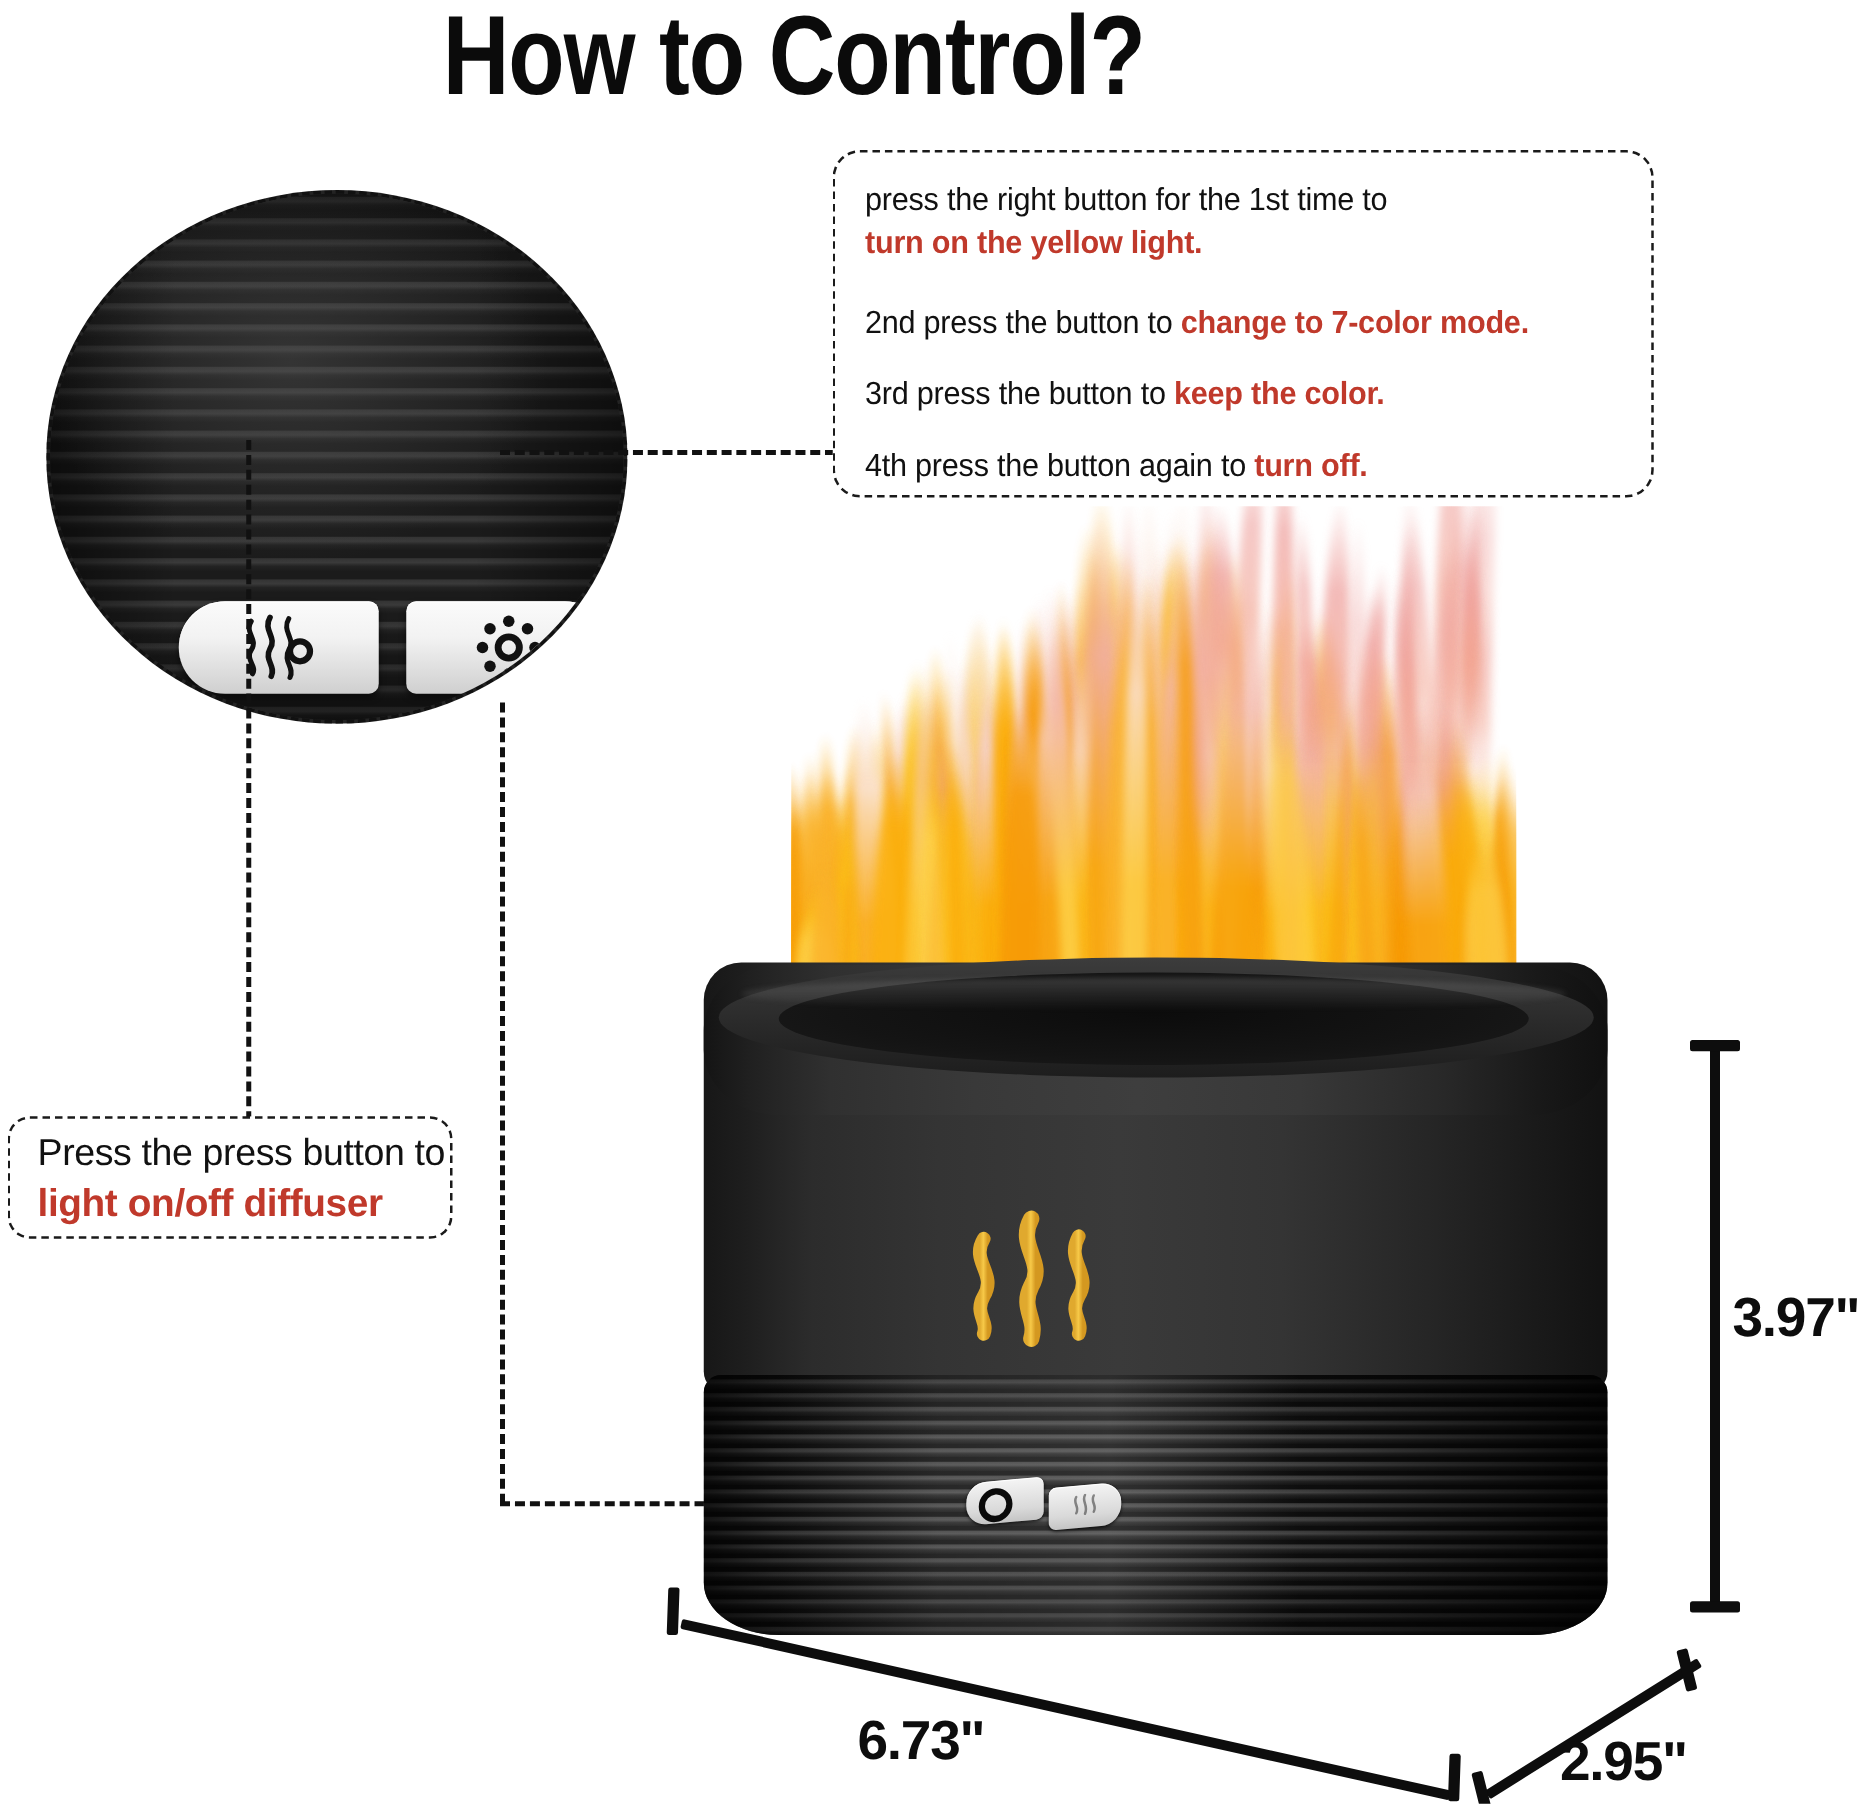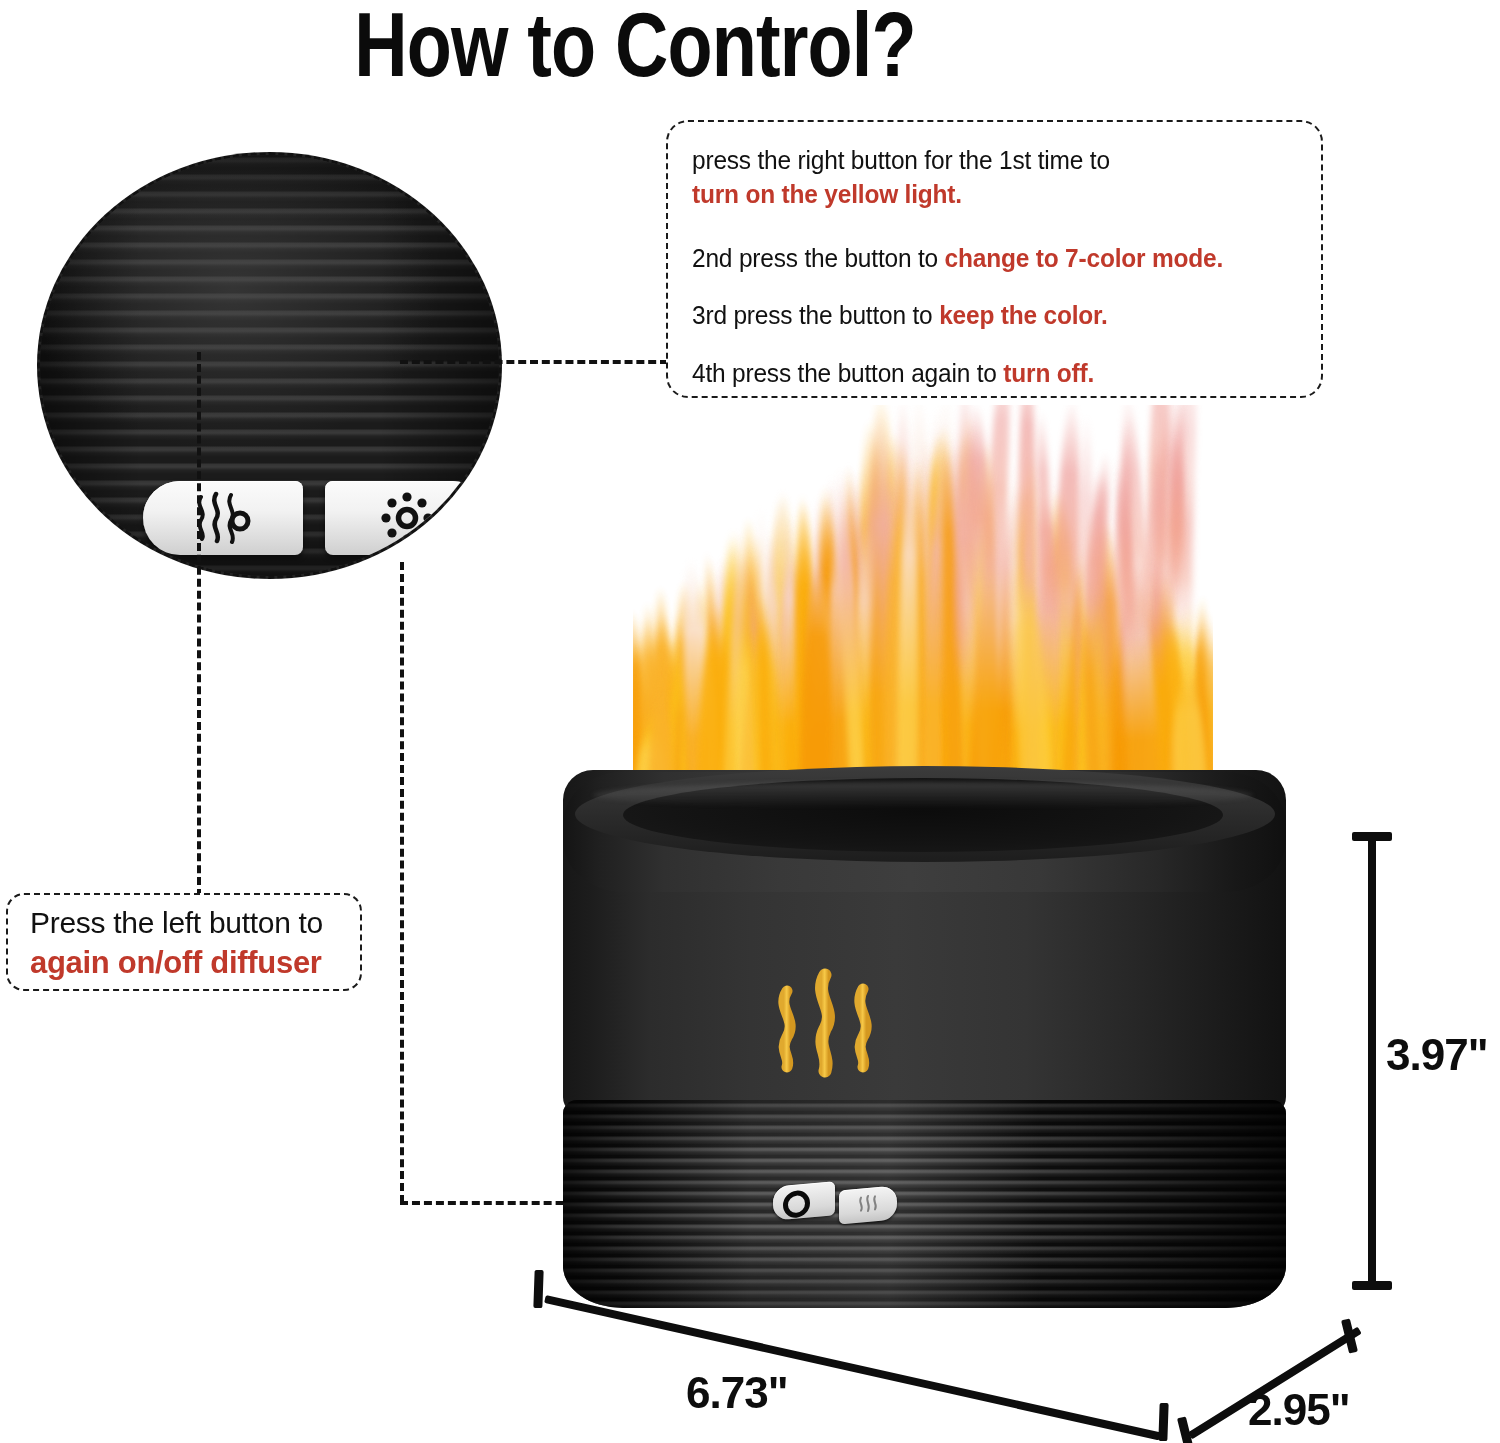--- a/index.html
+++ b/index.html
@@ -264,22 +264,22 @@
 
   <div class="callout" id="instructions-callout">
     <div class="line l1"><span>press the right button for the 1st time to</span></div>
     <div class="line l1b"><span class="red">turn on the yellow light.</span></div>
     <div class="line l2"><span>2nd press the button to </span><span class="red">change to 7-color mode.</span></div>
     <div class="line l3"><span>3rd press the button to </span><span class="red">keep the color.</span></div>
     <div class="line l4"><span>4th press the button again to </span><span class="red">turn off.</span></div>
   </div>
 
   <div class="callout" id="left-button-callout">
-    <div class="t1">Press the left button to</div>
-    <div class="t2">again on/off diffuser</div>
+    <div class="t1">Press the press button to</div>
+    <div class="t2">light on/off diffuser</div>
   </div>
 
   <div id="product">
 
     <div id="flame">
       <div class="base-glow"></div>
       <div class="core" id="flame-streaks">
           <div class="streak" style="left: 293.009px; width: 31.6099px; height: 379.753px; opacity: 0.94; background: linear-gradient(to top, rgb(247, 155, 6) 0%, rgb(247, 155, 6) 30%, rgb(247, 155, 6) 72%, rgba(255, 255, 255, 0) 100%); transform: rotate(-0.5deg);"></div>
           <div class="streak" style="left: 287.303px; width: 24.5531px; height: 408.539px; opacity: 0.62; background: linear-gradient(to top, rgb(251, 174, 12) 0%, rgb(251, 174, 12) 30%, rgb(246, 210, 194) 72%, rgba(255, 255, 255, 0) 100%); transform: rotate(1.6deg);"></div>
           <div class="streak" style="left: 0.140444px; width: 24.4158px; height: 125.539px; opacity: 0.91; background: linear-gradient(to top, rgb(248, 166, 21) 0%, rgb(248, 166, 21) 30%, rgb(248, 166, 21) 72%, rgba(255, 255, 255, 0) 100%); transform: rotate(2.4deg);"></div>

